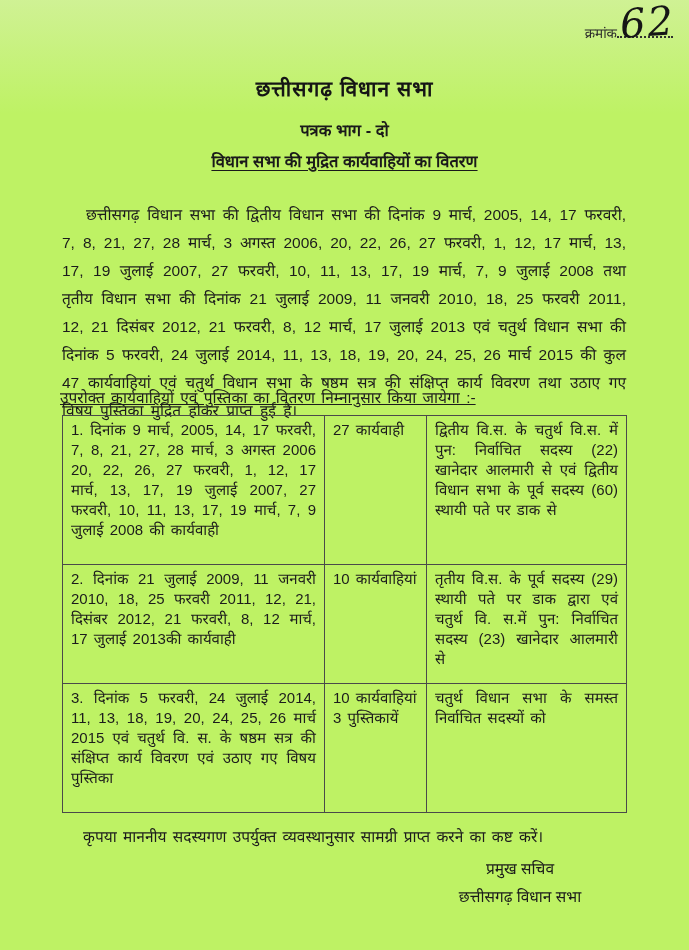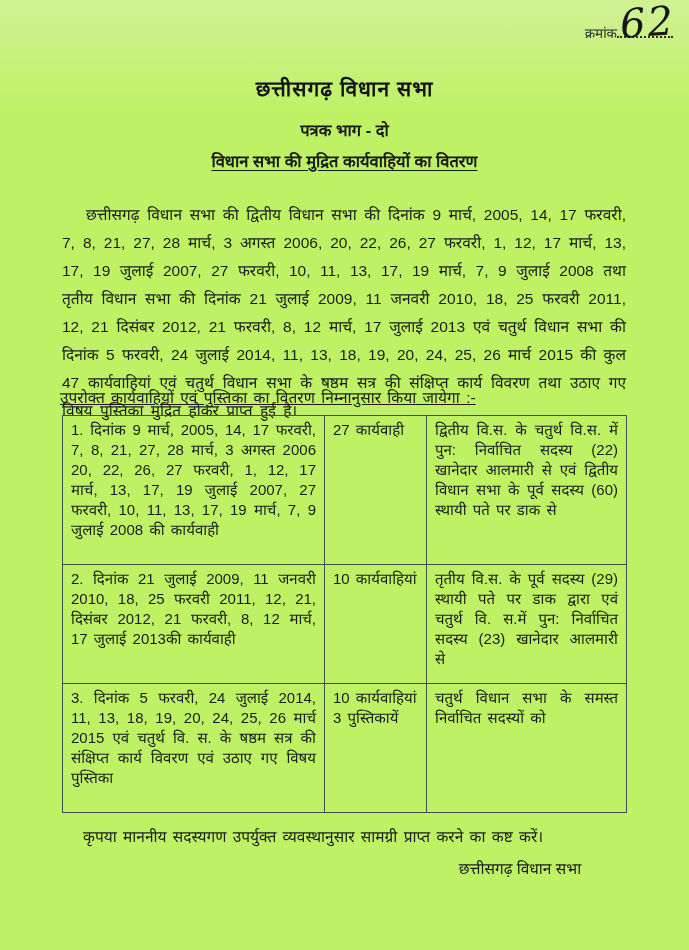--- a/index.html
+++ b/index.html
@@ -129,16 +129,17 @@
           <div>3 पुस्तिकायें</div>
         </td>
         <td class="c-dist">चतुर्थ विधान सभा के समस्त निर्वाचित सदस्यों को</td>
       </tr>
     </tbody>
   </table>
 
   <p class="closing-note">कृपया माननीय सदस्यगण उपर्युक्त व्यवस्थानुसार सामग्री प्राप्त करने का कष्ट करें।</p>
 
   <div class="signature">
+    <div>प्रमुख सचिव</div>
     <div>छत्तीसगढ़ विधान सभा</div>
   </div>
 
 </div>
 
 </body></html>

